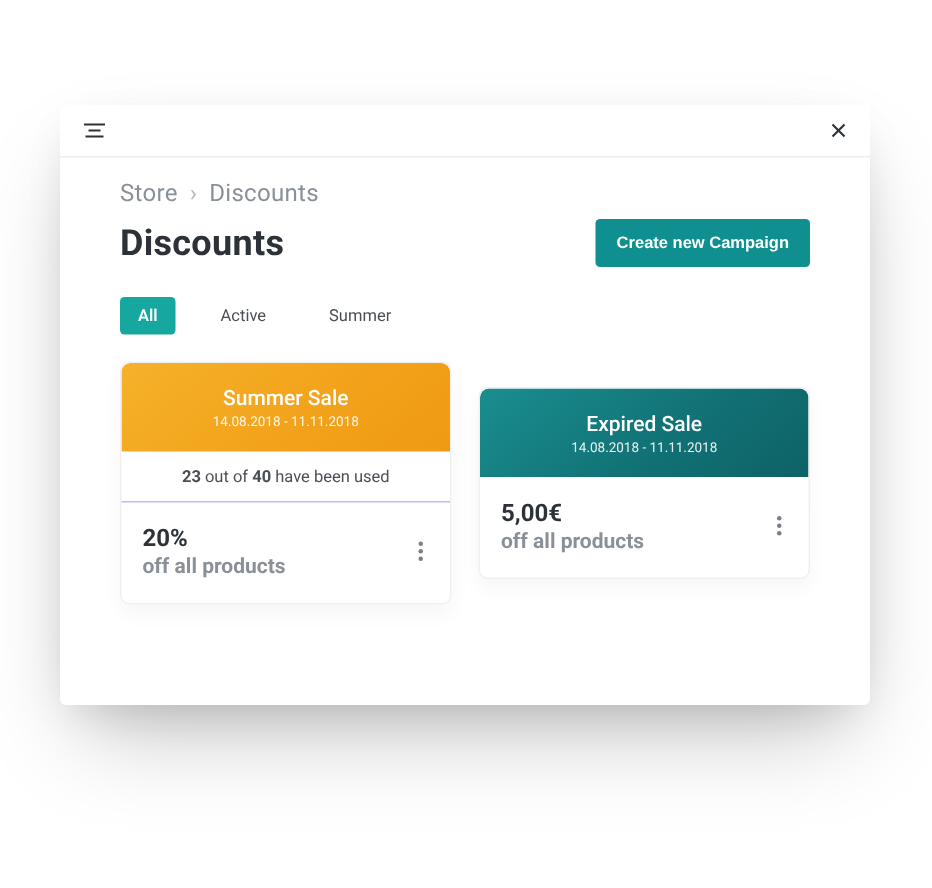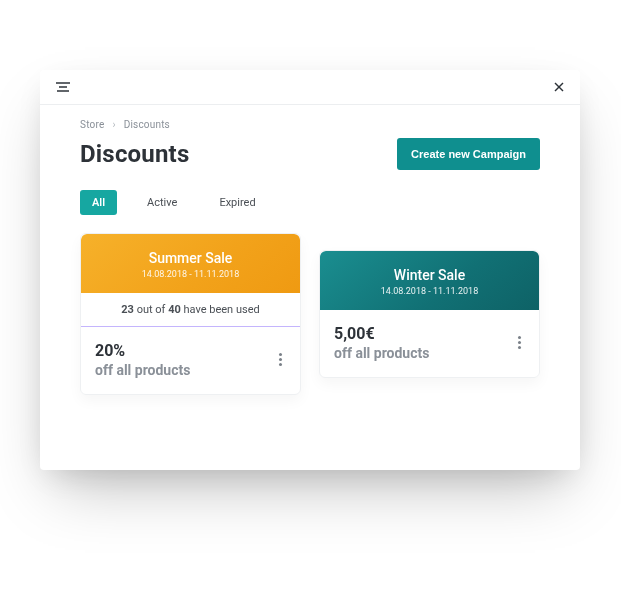--- a/index.html
+++ b/index.html
@@ -31,21 +31,21 @@
   }
   .menu-icon svg, .close-icon svg { display: block; }
   .menu-icon, .close-icon { cursor: pointer; }
   .content {
     padding: 14px 40px 0 40px;
   }
   .breadcrumb {
     display: flex;
     align-items: center;
     gap: 8px;
-    font-size: 10px;
+    font-size: 16px;
     color: #8a9098;
     letter-spacing: .2px;
   }
   .breadcrumb .chev { color: #b3b9bf; }
   .title-row {
     display: flex;
     align-items: center;
     justify-content: space-between;
     margin-top: 8px;
   }
@@ -221,21 +221,21 @@
     </div>
 
     <div class="title-row">
       <h1 class="page-title">Discounts</h1>
       <button class="primary-btn">Create new Campaign</button>
     </div>
 
     <div class="tabs">
       <div class="tab active">All</div>
       <div class="tab">Active</div>
-      <div class="tab">Expired</div>
+      <div class="tab">Summer</div>
     </div>
 
     <div class="cards">
 
       <div class="card">
         <div class="card-head orange">
           <div class="card-title">Summer  Sale</div>
           <div class="card-dates">14.08.2018 - 11.11.2018</div>
         </div>
         <div class="card-mid">
@@ -249,21 +249,21 @@
           <div class="kebab">
             <span></span>
               <span></span>
               <span></span>
           </div>
         </div>
       </div>
 
       <div class="card">
         <div class="card-head teal">
-          <div class="card-title">Winter Sale</div>
+          <div class="card-title">Expired Sale</div>
           <div class="card-dates">14.08.2018 - 11.11.2018</div>
         </div>
         <div class="card-body">
           <div class="value-block">
             <div class="val">5,00€</div>
             <div class="sub">off all products</div>
           </div>
           <div class="kebab">
             <span></span>
               <span></span>

